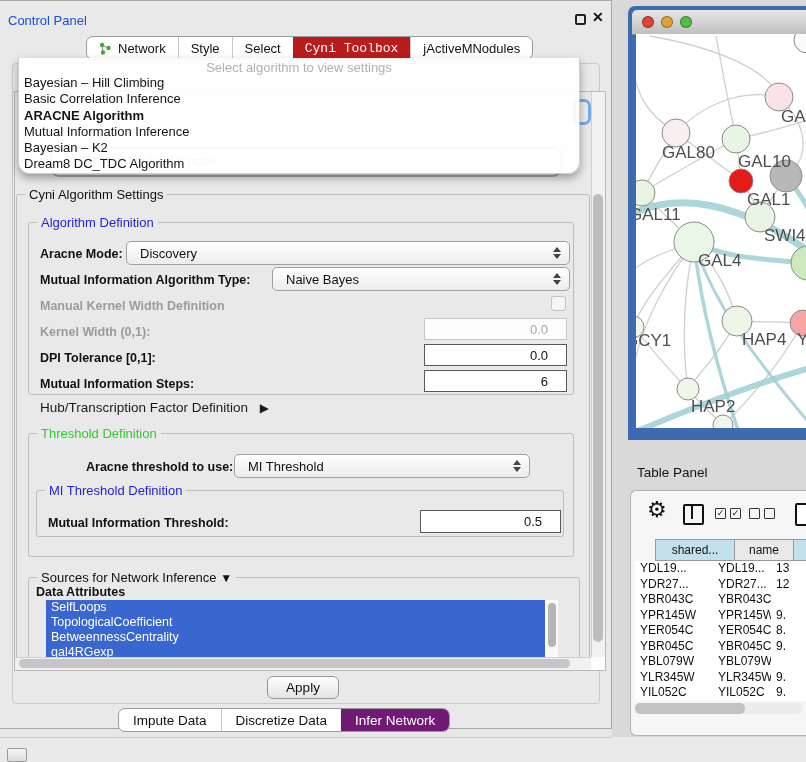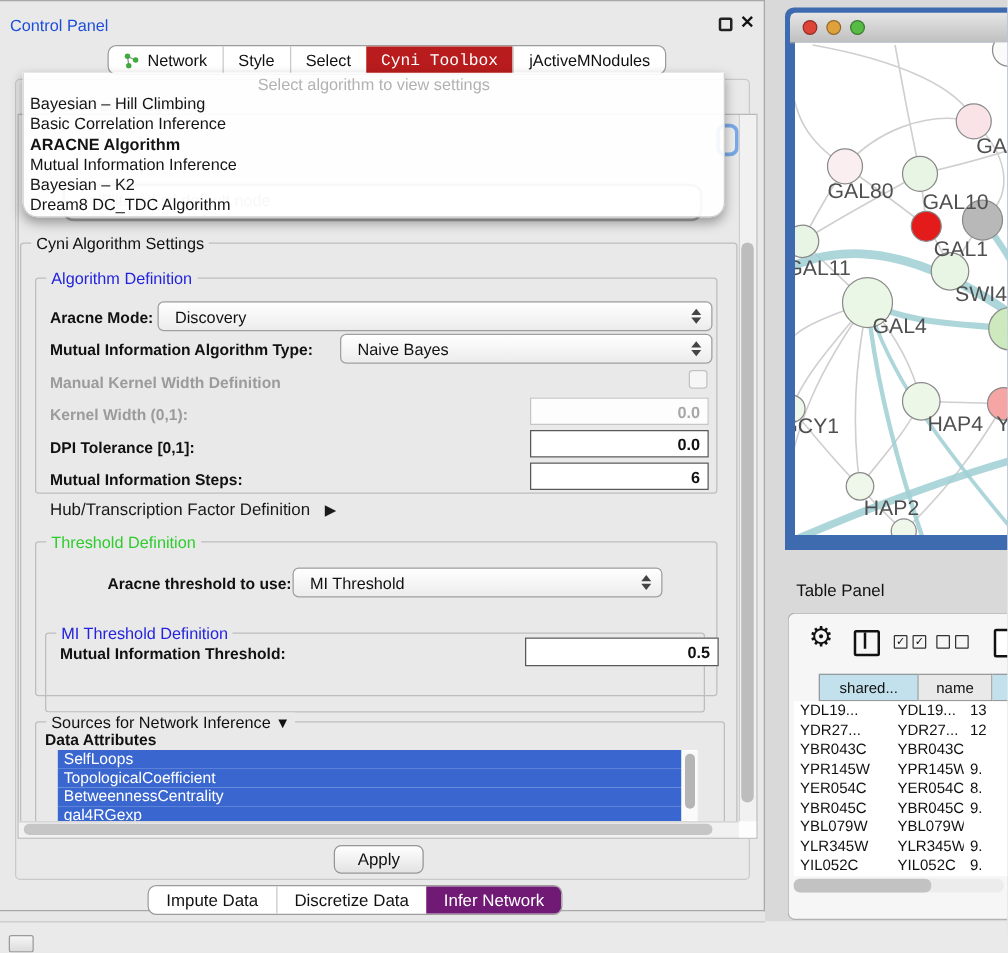--- a/index.html
+++ b/index.html
@@ -36,21 +36,21 @@
   .group{border:1px solid #bdbdbd;border-radius:3px;}
   .gtitle{position:absolute;top:-8px;left:8px;background:#e9e9e9;padding:0 4px;font-size:13px;white-space:nowrap;}
   .lbl{font-size:12.5px;font-weight:bold;white-space:nowrap;}
   .lbl.dis{color:#9b9b9b;}
   .combo{background:linear-gradient(#ffffff,#ececec);border:1px solid #a0a0a0;border-radius:5px;
          display:flex;align-items:center;font-size:13px;padding-left:13px;}
   .combo .arrows{margin-left:auto;margin-right:8px;display:flex;flex-direction:column;gap:2px;}
   .arr-up{width:0;height:0;border-left:4px solid transparent;border-right:4px solid transparent;border-bottom:5px solid #444;}
   .arr-dn{width:0;height:0;border-left:4px solid transparent;border-right:4px solid transparent;border-top:5px solid #444;}
   .field{background:#fff;border:1px solid #585858;font-size:13px;display:flex;align-items:center;
-         justify-content:flex-end;padding-right:6px;font-weight:bold;}
+         justify-content:flex-end;padding-right:18px;}
   .field.dis{border:1px solid #c6c6c6;color:#a8a8a8;background:#fdfdfd;}
   .checkbox{width:15px;height:15px;border:1px solid #c2c2c2;border-radius:3px;background:#f6f6f6;}
   .expander{font-size:13.5px;color:#1a1a1a;white-space:nowrap;}
   .tri{font-size:12px;}
   
   .attr-list{left:46px;top:599px;width:512px;height:57px;background:#fff;overflow:hidden;}
   .attr-item{width:499px;height:15px;line-height:15px;color:#fff;font-size:12.5px;padding-left:5px;box-sizing:border-box;}
   .list-scroll{left:546px;top:600px;width:12px;height:55px;background:#fafafa;}
   .list-thumb{left:548px;top:602px;width:8px;height:44px;background:#b5b5b5;border-radius:4px;}
   
@@ -188,25 +188,25 @@
     <div class="gtitle" id="thr-title" style="color: rgb(46, 204, 46);">Threshold Definition</div>
   </div>
   <div class="abs lbl" style="left:86px;top:459px;">Aracne threshold to use:</div>
   <div class="abs combo" style="left:234px;top:453px;width:296px;height:24px;">
     <span>MI Threshold</span>
     <span class="arrows">
         <span class="arr-up"></span>
         <span class="arr-dn"></span>
       </span>
   </div>
-  <div class="abs group" style="left:36px;top:489px;width:528px;height:64px;margin-top:16px;">
+  <div class="abs group" style="left:36px;top:489px;width:528px;height:47px;">
     <div class="gtitle" id="mithr-title" style="color: rgb(35, 35, 221);">MI Threshold Definition</div>
   </div>
   <div class="abs lbl" style="left:48px;top:515px;">Mutual Information Threshold:</div>
-  <div class="abs field" style="left:420px;top:509px;width:155px;height:23px;">
+  <div class="abs field" style="left:420px;top:509px;width:141px;height:23px;">
     <span>0.5</span>
   </div>
 
   <div class="abs group" style="left:28px;top:576px;width:552px;height:82px;">
     <div class="gtitle">
       <span>Sources for Network Inference</span>
       <span class="tri">▼</span>
     </div>
   </div>
   <div class="abs lbl" style="left:36px;top:584px;">Data Attributes</div>

